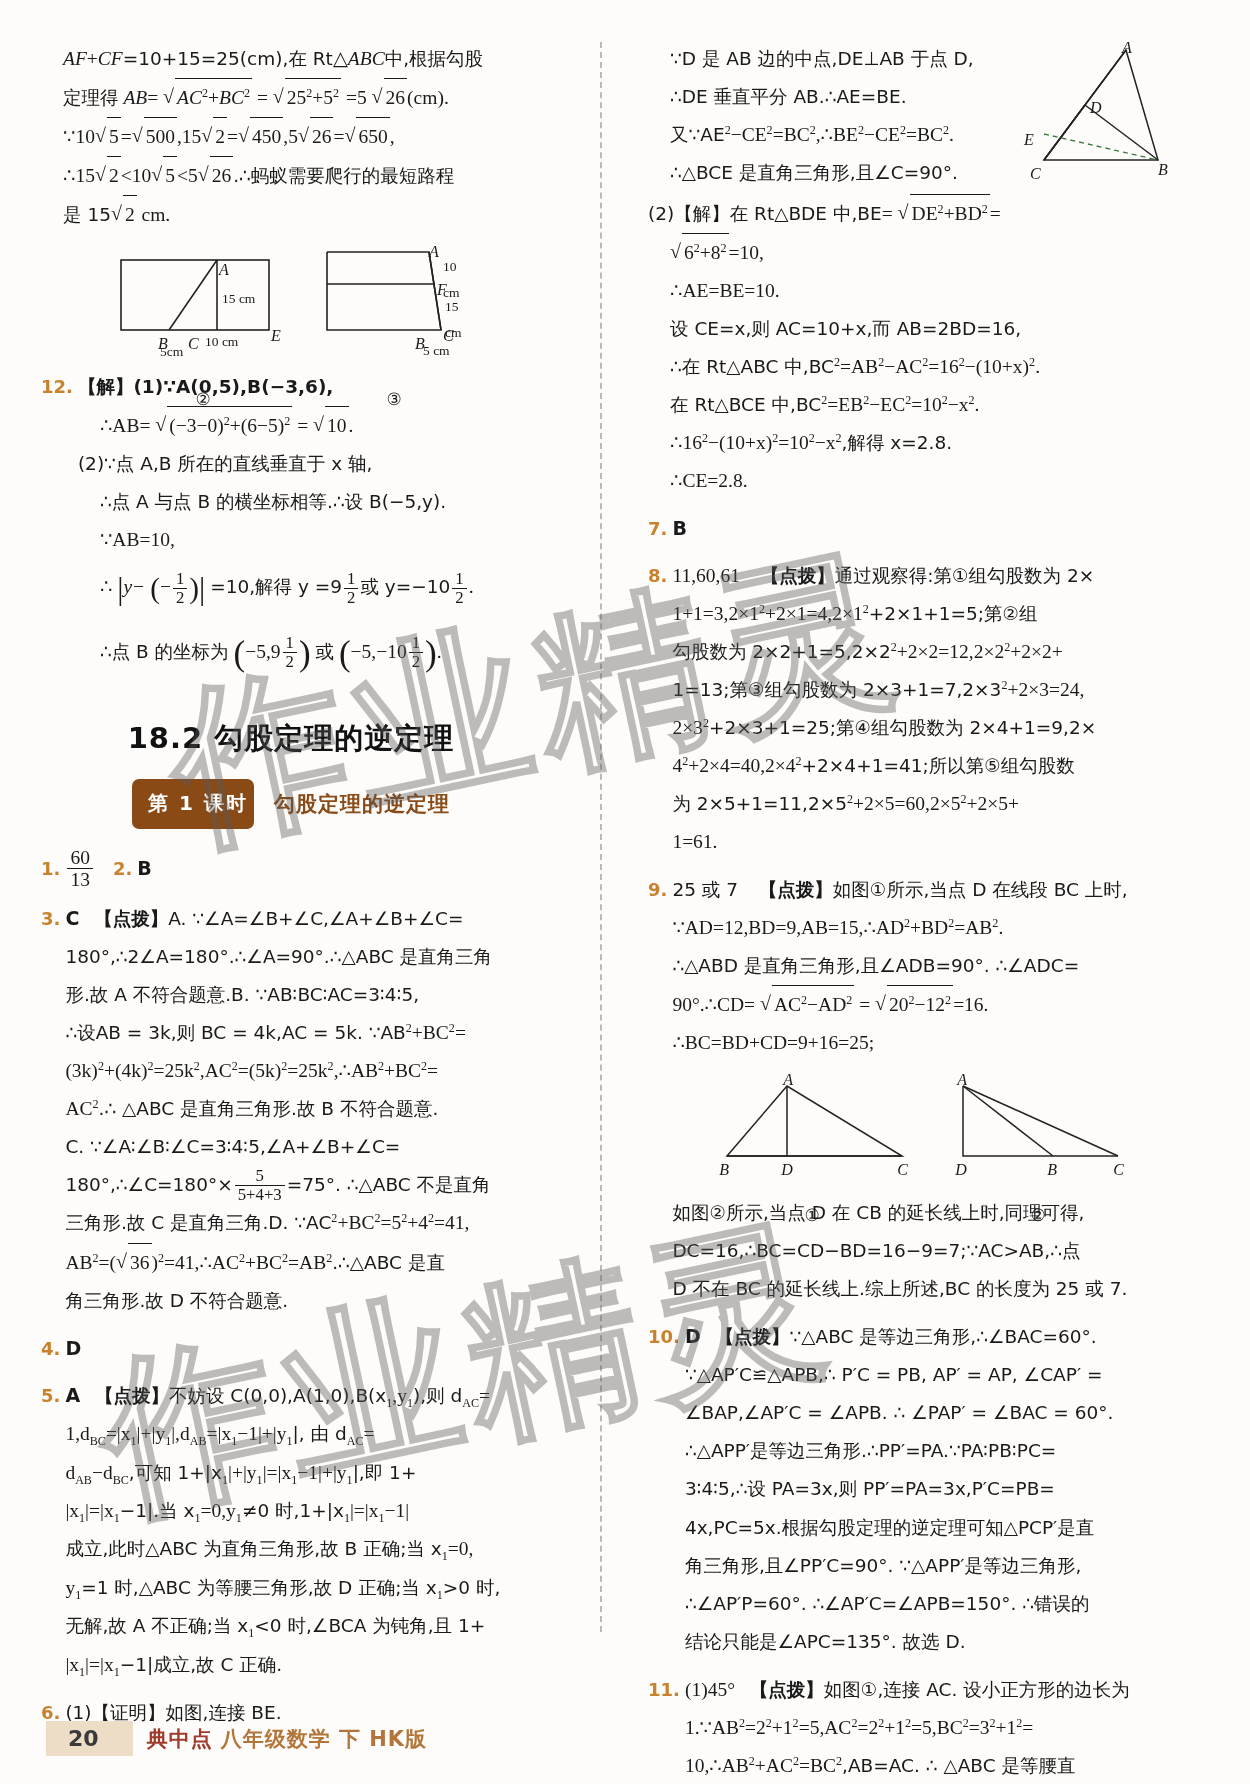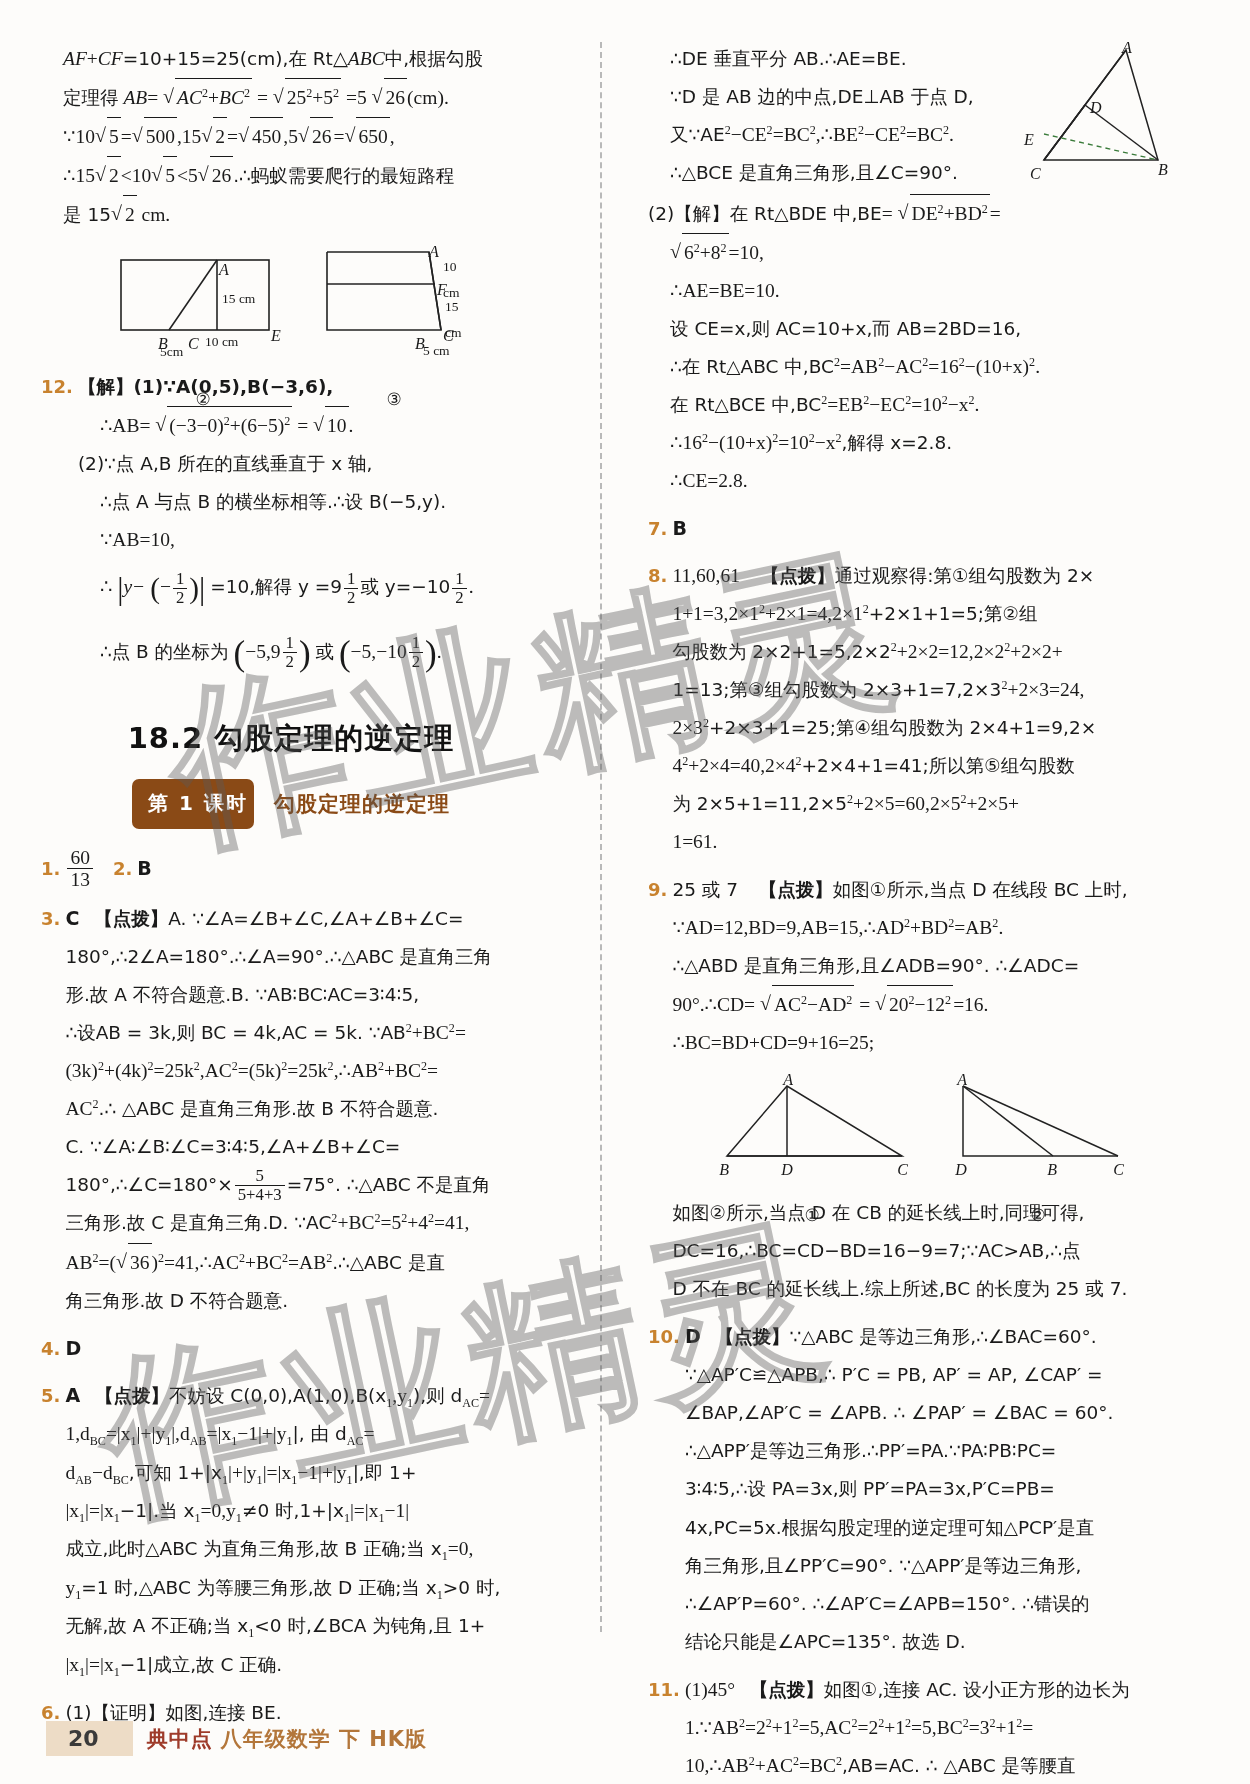--- a/index.html
+++ b/index.html
@@ -303,22 +303,22 @@
         <line x1="36" y1="94" x2="150" y2="120" stroke="#3a7b3a" stroke-width="1.3" stroke-dasharray="5 4"></line>
       </svg>
       <span class="lbl" style="left:114px;top:-8px;">A</span>
       <span class="lbl" style="left:82px;top:52px;">D</span>
       <span class="lbl" style="left:16px;top:84px;">E</span>
       <span class="lbl" style="left:22px;top:118px;">C</span>
       <span class="lbl" style="left:150px;top:114px;">B</span>
     </div>
 
     <div class="ind">
+      <p class="ln"><span class="cn">∵D 是 AB 边的中点,DE⊥AB 于点 D,</span></p>
       <p class="ln"><span class="cn">∴DE 垂直平分 AB.∴AE=BE.</span></p>
-      <p class="ln"><span class="cn">∵D 是 AB 边的中点,DE⊥AB 于点 D,</span></p>
       <p class="ln"><span class="cn">又∵AE</span><sup class="p">2</sup><span>−CE</span><sup class="p">2</sup><span>=BC</span><sup class="p">2</sup><span>,∴BE</span><sup class="p">2</sup><span>−CE</span><sup class="p">2</sup><span>=BC</span><sup class="p">2</sup><span>.</span></p>
       <p class="ln"><span class="cn">∴△BCE 是直角三角形,且∠C=90°.</span></p>
     </div>
 
     <div style="clear:both;"></div>
 
     <p class="ln">
       <span class="cn">(2)【解】在 Rt△BDE 中,BE</span><span>=</span>
       <span class="sq"><span><span>DE</span><sup class="p">2</sup><span>+BD</span><sup class="p">2</sup></span></span><span>=</span>
     </p>

